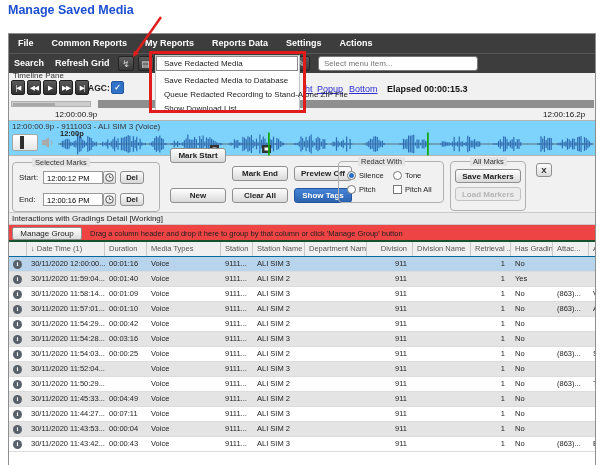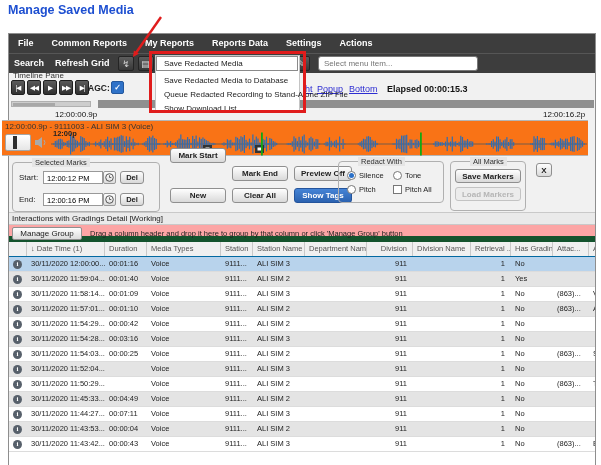--- a/index.html
+++ b/index.html
@@ -23,21 +23,21 @@
   .tr-btn{width:14px;height:15px;background:linear-gradient(#5a5a5a,#313131);border:1px solid #1f1f1f;border-radius:2px;color:#fff;font-size:6.5px;line-height:14px;text-align:center;letter-spacing:-1px;box-sizing:border-box;}
   .agc-label{position:absolute;left:88px;top:83px;font:bold 8.5px "Liberation Sans",sans-serif;color:#222;}
   .agc-box{position:absolute;left:111px;top:81px;width:11px;height:11px;background:#2f72c8;border:1px solid #24589d;border-radius:2px;color:#fff;font:bold 8px "Liberation Sans",sans-serif;line-height:11px;text-align:center;}
   .link{position:absolute;top:84px;font:9px "Liberation Sans",sans-serif;color:#2d2dd2;text-decoration:underline;}
   .elapsed{position:absolute;left:387px;top:84px;font:bold 9px "Liberation Sans",sans-serif;color:#111;}
   .mini-track{position:absolute;left:11px;top:101px;width:80px;height:6px;background:#cdcdcd;border:1px solid #b0b0b0;box-sizing:border-box;}
   .mini-thumb{position:absolute;left:1px;top:1px;width:42px;height:3px;background:#a8a8a8;}
   .main-track{position:absolute;left:98px;top:100px;width:496px;height:8px;background:#8f8f8f;}
   .t-time{position:absolute;top:110px;font:8px "Liberation Sans",sans-serif;color:#111;}
   
-  .wave-panel{position:absolute;left:2px;top:120px;width:586px;height:36px;background:#f97316;border-top:1px solid #b5b5b5;border-bottom:1px solid #b5b5b5;box-sizing:border-box;}
+  .wave-panel{position:absolute;left:9px;top:120px;width:586px;height:36px;background:#7dd3fc;border-top:1px solid #b5b5b5;border-bottom:1px solid #b5b5b5;box-sizing:border-box;}
   .wave-header{position:absolute;left:3px;top:1px;font:8px "Liberation Sans",sans-serif;color:#333;}
   .vol{position:absolute;left:3px;top:13px;width:26px;height:17px;border:1px solid #a5a5a5;border-radius:2px;background:linear-gradient(#fff,#e6e6e6);box-sizing:border-box;}
   .vol-thumb{position:absolute;left:7px;top:1px;width:4px;height:13px;background:#2e2e2e;}
   .spk{position:absolute;left:33px;top:15px;}
   .wave-start{position:absolute;left:51px;top:8px;font:bold 7.5px "Liberation Sans",sans-serif;color:#222;z-index:3;}
   #wave{position:absolute;left:49px;top:11px;}
   
   .gbox{position:absolute;border:1px solid #b0b0b0;border-radius:4px;box-sizing:border-box;}
   .gbox-legend{position:absolute;top:-5px;left:7px;background:#e5e5e5;padding:0 3px;font:7.5px "Liberation Sans",sans-serif;color:#333;margin-left:12px;}
   .mark-row{position:absolute;left:6px;height:13px;display:flex;align-items:center;}
@@ -48,21 +48,21 @@
   .pbtn{position:absolute;height:15px;font:bold 8px "Liberation Sans",sans-serif;color:#222;background:linear-gradient(#fefefe,#d9d9d9);border:1px solid #8f8f8f;border-radius:3px;padding:0;box-sizing:border-box;}
   .pbtn.blue{background:linear-gradient(#4584d6,#2b62b0);color:#fff;border-color:#24549c;}
   .pbtn.disabled{color:#b5b5b5;background:#ececec;border-color:#c3c3c3;}
   .ropt{position:absolute;display:flex;align-items:center;}
   .radio{width:9px;height:9px;border:1px solid #777;border-radius:50%;background:#fff;box-sizing:border-box;}
   .radio.on::after{content:'';display:block;width:5px;height:5px;margin:1px;border-radius:50%;background:#2a70c8;}
   .cb{width:9px;height:9px;border:1px solid #777;background:#fff;box-sizing:border-box;}
   .ropt span.lbl{font:7.5px "Liberation Sans",sans-serif;color:#222;margin-left:3px;white-space:nowrap;}
   
   .g-section{position:absolute;left:9px;top:212px;width:586px;height:13px;background:#eaeaea;border-top:1px solid #c9c9c9;border-bottom:1px solid #c9c9c9;font:8px "Liberation Sans",sans-serif;color:#222;line-height:12px;padding-left:3px;box-sizing:border-box;}
-  .g-manage-row{position:absolute;left:9px;top:225px;width:586px;height:17px;background:#fca5a5;border-bottom:6px solid #14532d;box-sizing:border-box;}
+  .g-manage-row{position:absolute;left:9px;top:225px;width:586px;height:17px;background:#ef4444;border-bottom:2px solid #14532d;box-sizing:border-box;}
   .manage-btn{position:absolute;left:3px;top:2px;width:70px;height:13px;font:8px "Liberation Sans",sans-serif;color:#222;background:linear-gradient(#fefefe,#dcdcdc);border:1px solid #8f8f8f;border-radius:2px;padding:0;}
   .g-hint{position:absolute;left:81px;top:4px;font:7.5px "Liberation Sans",sans-serif;color:#222;white-space:nowrap;}
   .g-header{position:absolute;left:9px;top:242px;width:586px;height:15px;display:flex;overflow:hidden;background:#f0f0f0;border-bottom:1px solid #0369a1;box-sizing:border-box;}
   .gh-cell{flex:none;font:7.5px "Liberation Sans",sans-serif;color:#555;line-height:14px;padding-left:4px;border-right:1px solid #c9c9c9;white-space:nowrap;overflow:hidden;box-sizing:border-box;}
   .g-body{position:absolute;left:9px;top:257px;width:586px;height:208px;background:#fff;overflow:hidden;}
   .g-row{display:flex;height:15px;border-bottom:1px solid #dcdcdc;box-sizing:border-box;background:#fff;}
   .g-row.alt{background:#e4e4e4;}
   .g-row.sel{background:#b8d3ec;}
   .g-cell{flex:none;font:7.5px "Liberation Sans",sans-serif;color:#222;line-height:14px;padding-left:4px;white-space:nowrap;overflow:hidden;box-sizing:border-box;}
   .icircle{display:inline-block;width:9px;height:9px;margin:3px 0 0 4px;border-radius:50%;background:#57606b;color:#fff;font:bold 7px "Liberation Serif",serif;line-height:9px;text-align:center;}

